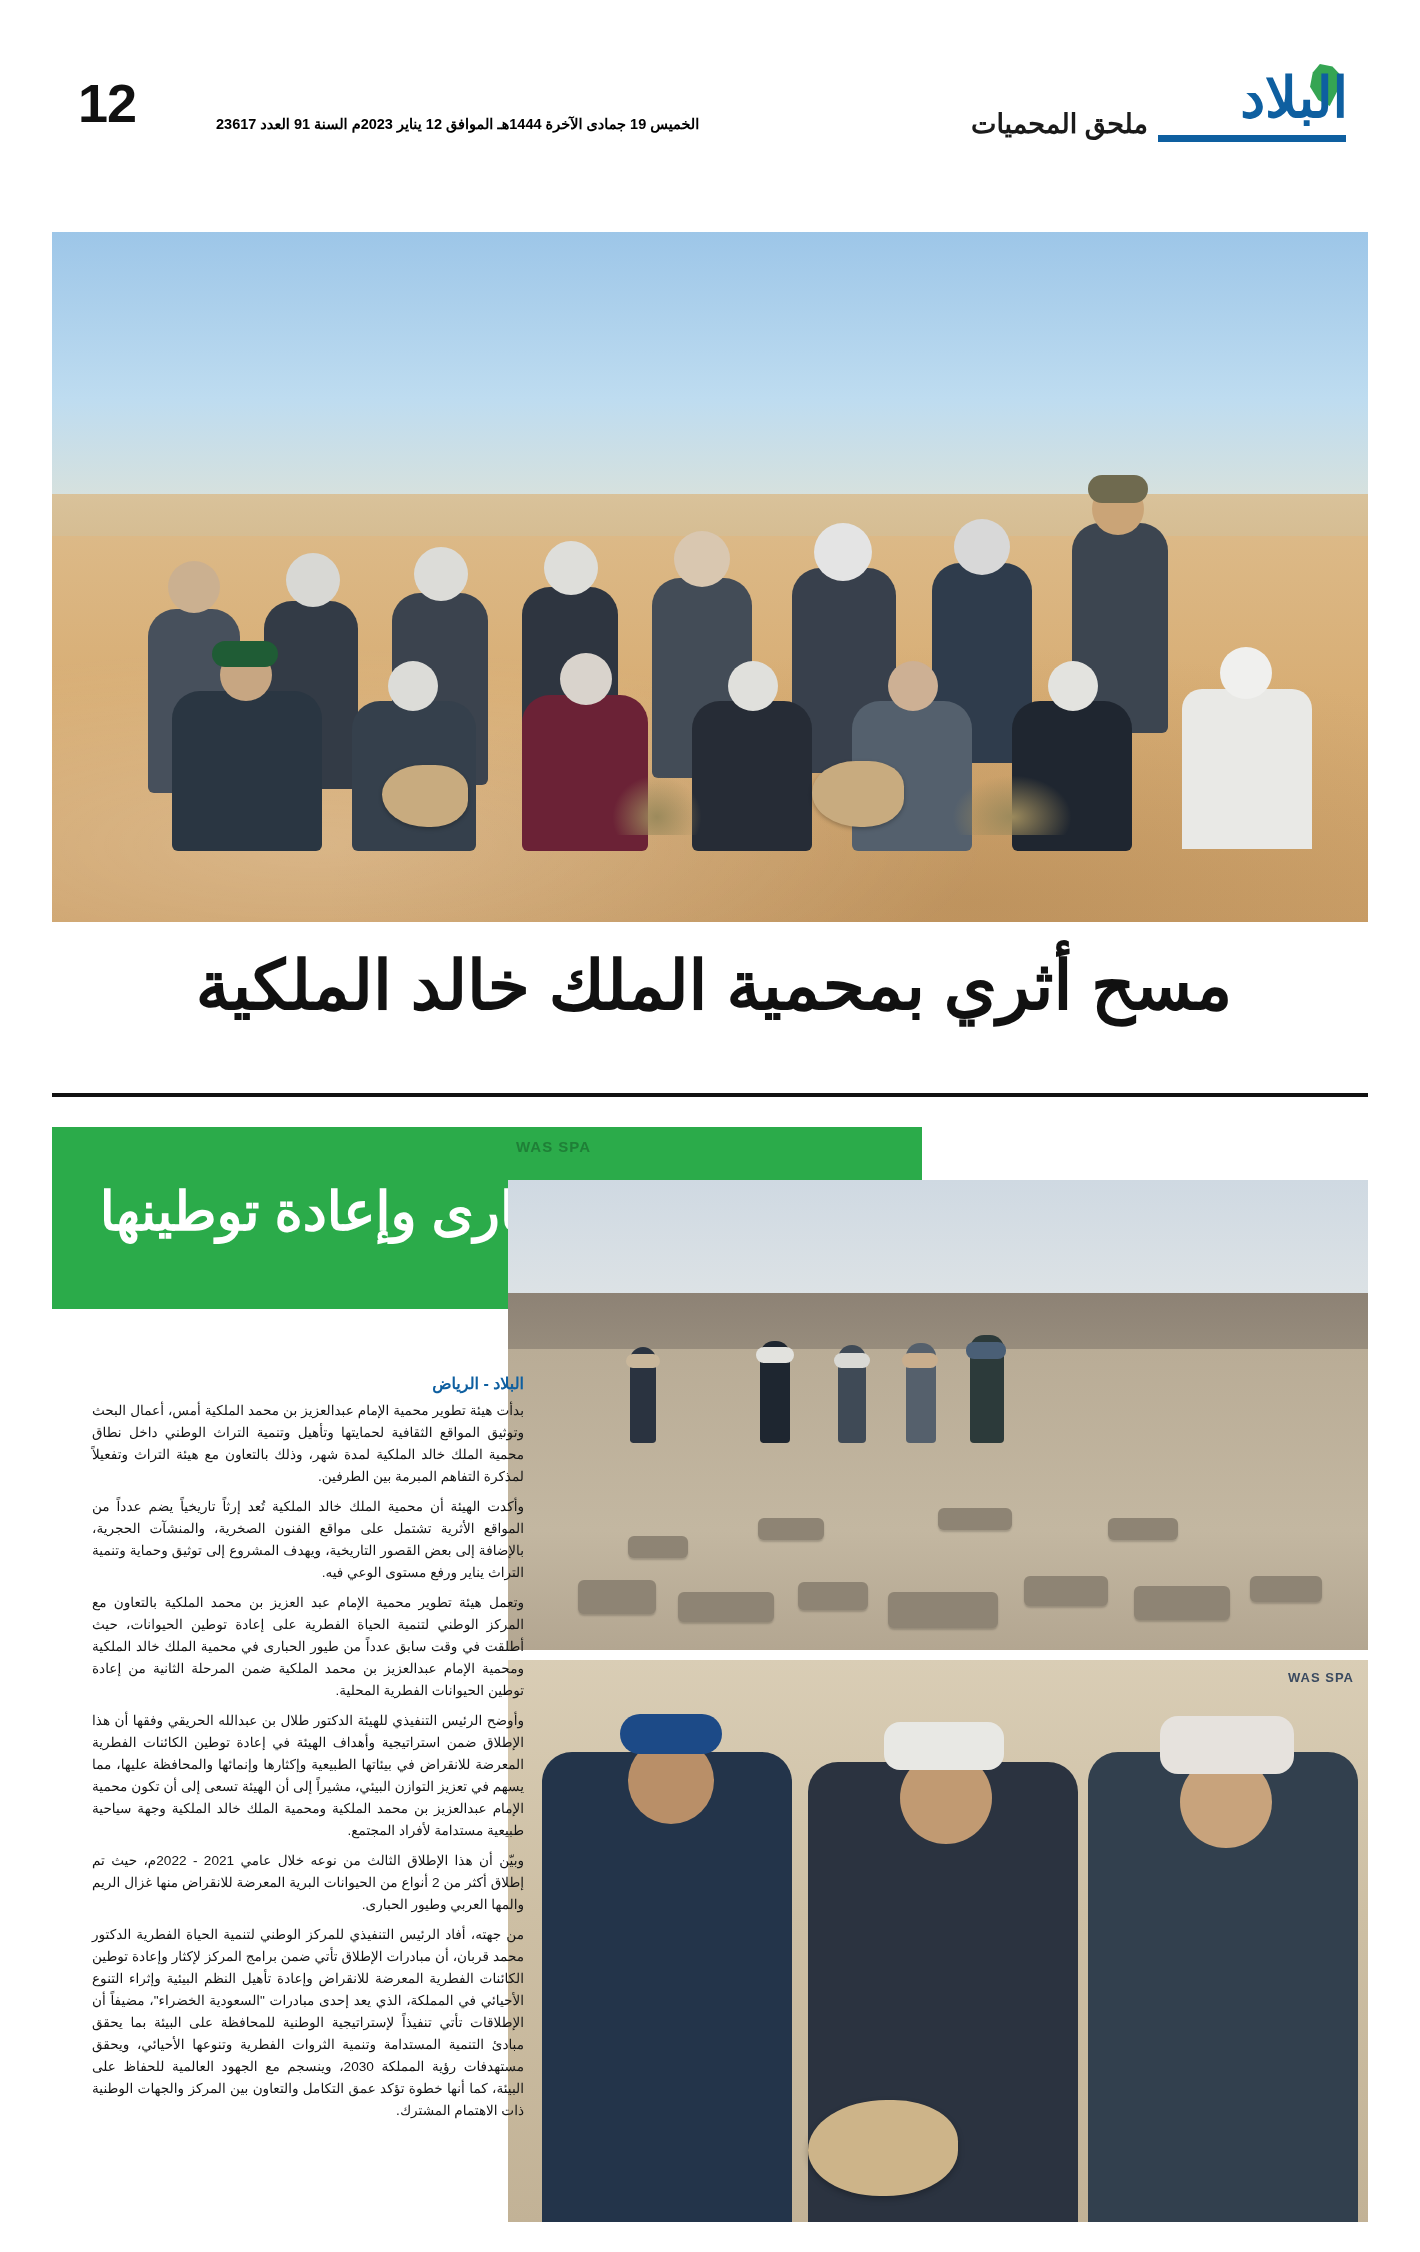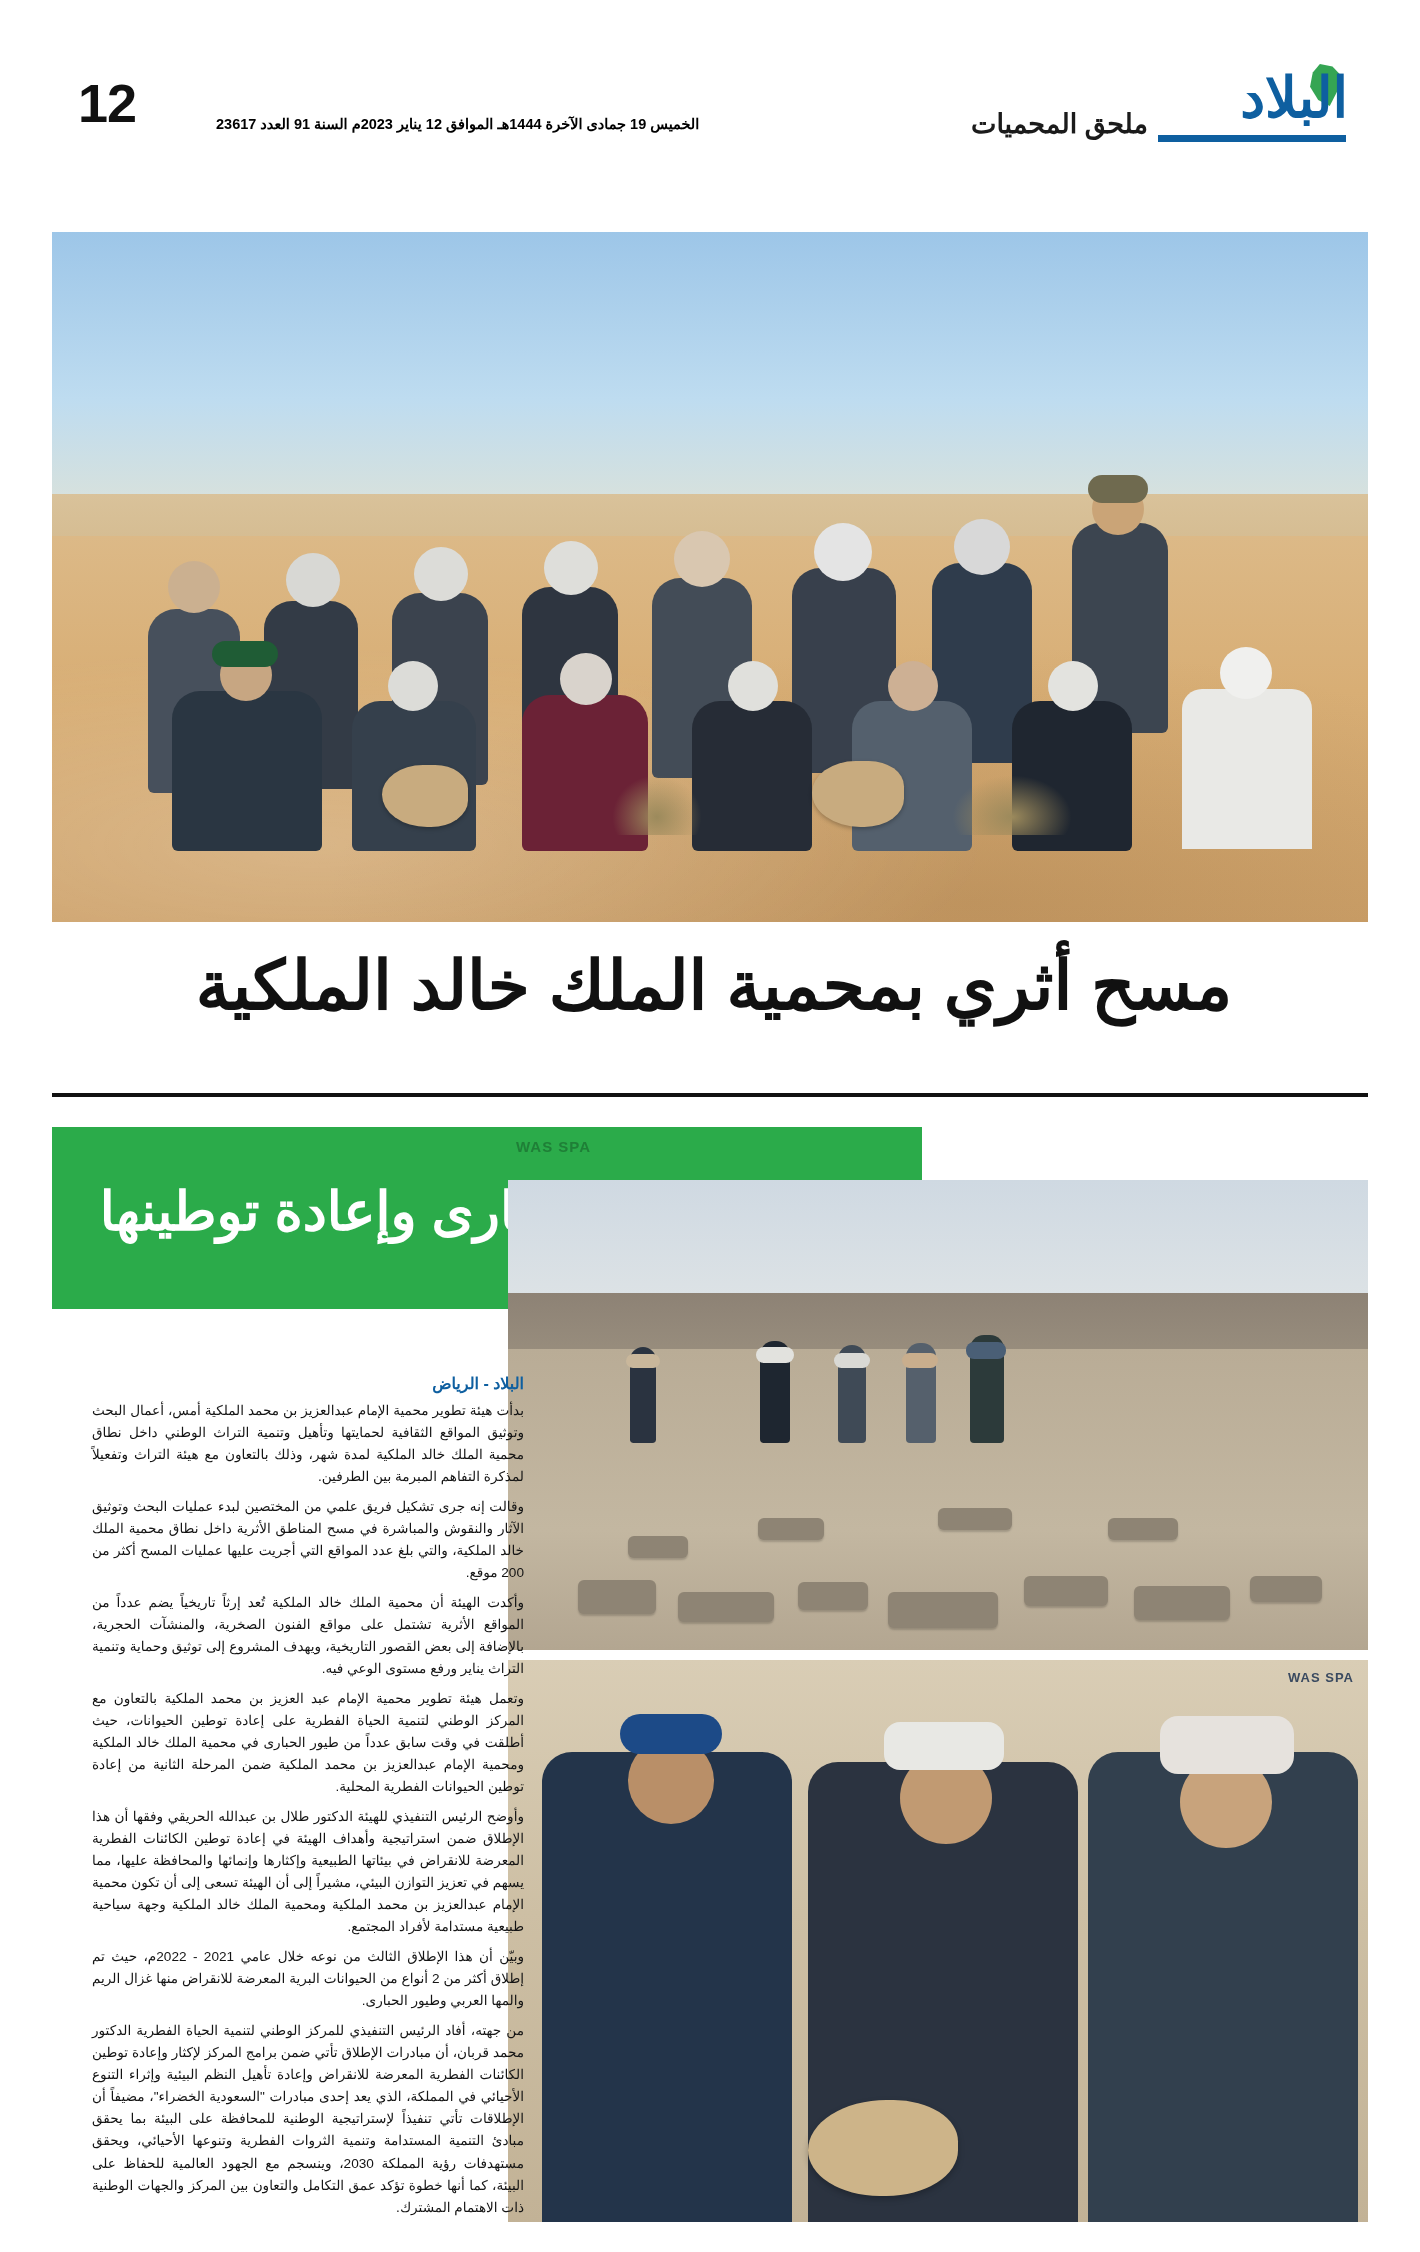--- a/index.html
+++ b/index.html
@@ -447,21 +447,20 @@
     <div class="pr-person" style="left:580px;width:270px;height:470px;background:#32404e;"></div>
     <div class="head" style="left:672px;top:96px;width:92px;height:92px;background:#c8a37c;border-radius:50%;"></div>
     <div class="head" style="left:652px;top:56px;width:134px;height:58px;background:#e6e2dd;border-radius:18px;"></div>
 
     <div class="pr-bird"></div>
   </div>
 
   <div class="article">
     <div class="dateline">البلاد - الرياض</div>
     <p>بدأت هيئة تطوير محمية الإمام عبدالعزيز بن محمد الملكية أمس، أعمال البحث وتوثيق المواقع الثقافية لحمايتها وتأهيل وتنمية التراث الوطني داخل نطاق محمية الملك خالد الملكية لمدة شهر، وذلك بالتعاون مع هيئة التراث وتفعيلاً لمذكرة التفاهم المبرمة بين الطرفين.</p>
-    <p>وقالت إنه جرى تشكيل فريق علمي من المختصين لبدء عمليات البحث وتوثيق الآثار والنقوش والمباشرة في مسح المناطق الأثرية داخل نطاق محمية الملك خالد الملكية، والتي بلغ عدد المواقع التي أجريت عليها عمليات المسح أكثر من 200 موقع.</p>
     <p>وأكدت الهيئة أن محمية الملك خالد الملكية تُعد إرثاً تاريخياً يضم عدداً من المواقع الأثرية تشتمل على مواقع الفنون الصخرية، والمنشآت الحجرية، بالإضافة إلى بعض القصور التاريخية، ويهدف المشروع إلى توثيق وحماية وتنمية التراث يناير ورفع مستوى الوعي فيه.</p>
     <p>وتعمل هيئة تطوير محمية الإمام عبد العزيز بن محمد الملكية بالتعاون مع المركز الوطني لتنمية الحياة الفطرية على إعادة توطين الحيوانات، حيث أطلقت في وقت سابق عدداً من طيور الحبارى في محمية الملك خالد الملكية ومحمية الإمام عبدالعزيز بن محمد الملكية ضمن المرحلة الثانية من إعادة توطين الحيوانات الفطرية المحلية.</p>
     <p>وأوضح الرئيس التنفيذي للهيئة الدكتور طلال بن عبدالله الحريقي وفقها أن هذا الإطلاق ضمن استراتيجية وأهداف الهيئة في إعادة توطين الكائنات الفطرية المعرضة للانقراض في بيئاتها الطبيعية وإكثارها وإنمائها والمحافظة عليها، مما يسهم في تعزيز التوازن البيئي، مشيراً إلى أن الهيئة تسعى إلى أن تكون محمية الإمام عبدالعزيز بن محمد الملكية ومحمية الملك خالد الملكية وجهة سياحية طبيعية مستدامة لأفراد المجتمع.</p>
     <p>وبيّن أن هذا الإطلاق الثالث من نوعه خلال عامي 2021 - 2022م، حيث تم إطلاق أكثر من 2 أنواع من الحيوانات البرية المعرضة للانقراض منها غزال الريم والمها العربي وطيور الحبارى.</p>
     <p>من جهته، أفاد الرئيس التنفيذي للمركز الوطني لتنمية الحياة الفطرية الدكتور محمد قربان، أن مبادرات الإطلاق تأتي ضمن برامج المركز لإكثار وإعادة توطين الكائنات الفطرية المعرضة للانقراض وإعادة تأهيل النظم البيئية وإثراء التنوع الأحيائي في المملكة، الذي يعد إحدى مبادرات "السعودية الخضراء"، مضيفاً أن الإطلاقات تأتي تنفيذاً لإستراتيجية الوطنية للمحافظة على البيئة بما يحقق مبادئ التنمية المستدامة وتنمية الثروات الفطرية وتنوعها الأحيائي، ويحقق مستهدفات رؤية المملكة 2030، وينسجم مع الجهود العالمية للحفاظ على البيئة، كما أنها خطوة تؤكد عمق التكامل والتعاون بين المركز والجهات الوطنية ذات الاهتمام المشترك.</p>
   </div>
 
 </div>
 
 </body></html>

